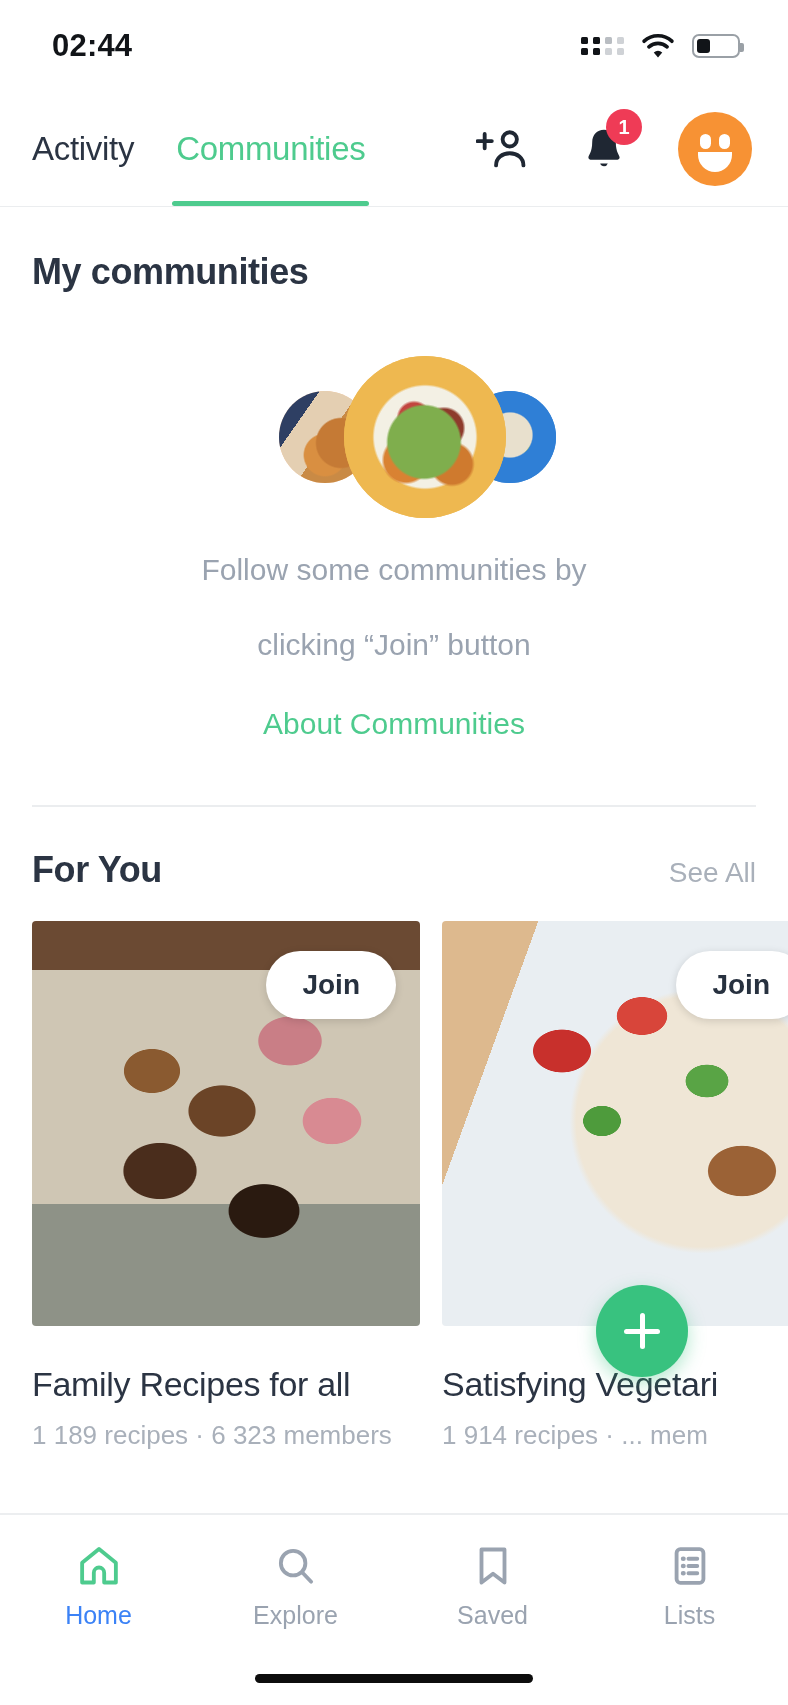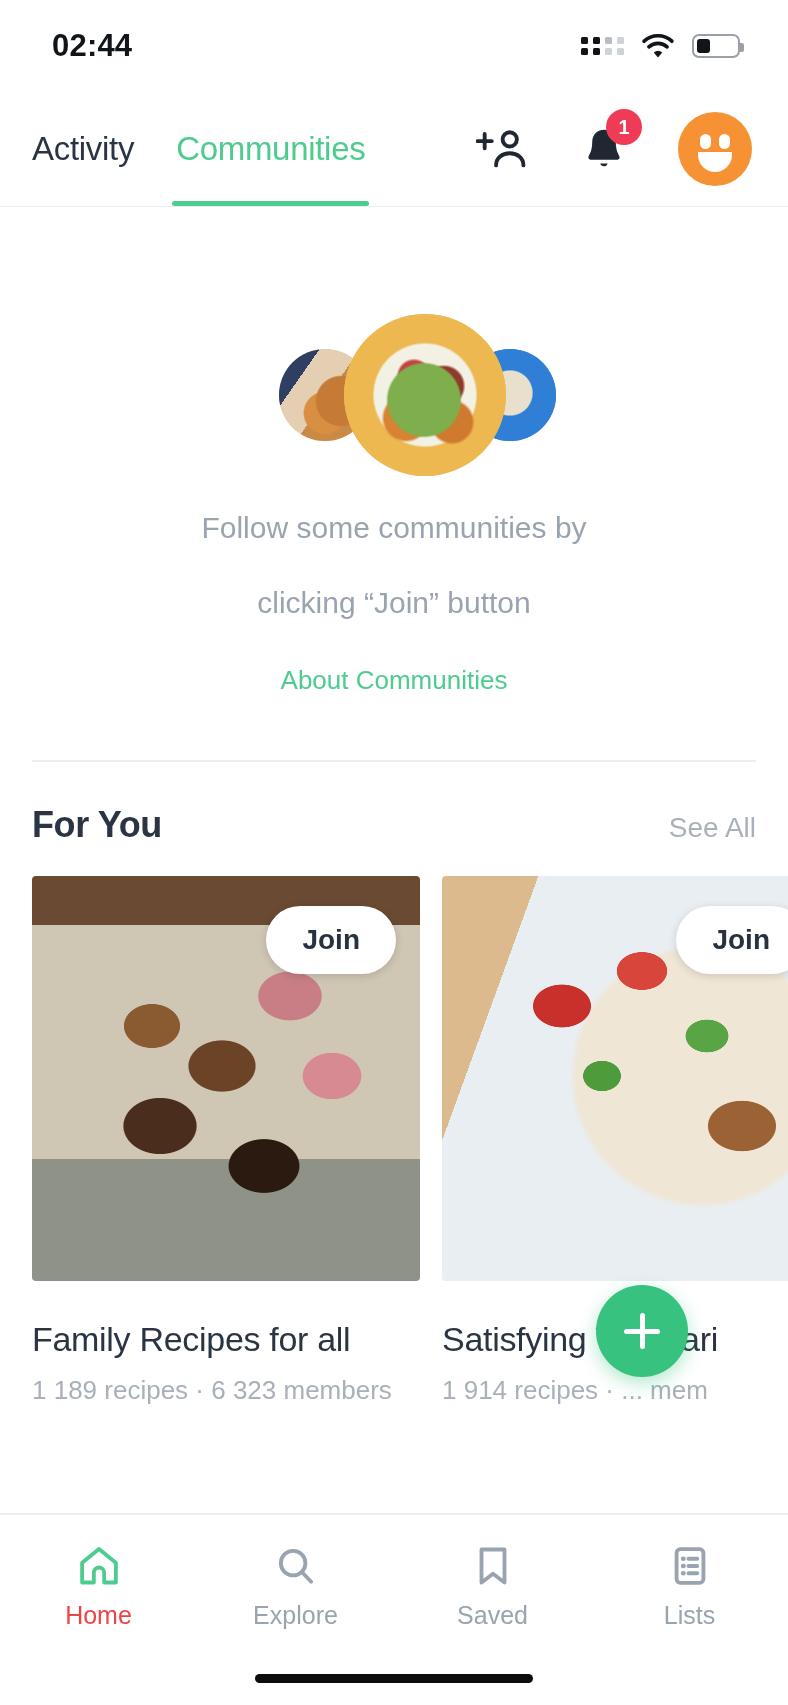--- a/index.html
+++ b/index.html
@@ -115,21 +115,21 @@
   #fc-right { width:92px; height:92px; left:432px; top:40px;  background:#2f7fd6; }
   #fc-mid   { width:162px;height:162px;left:312px; top:5px;   background:#eeb850; z-index:2; }
   .fc-inner { position:absolute; inset:0; }
 
   .empty-text {
     text-align:center; color:#9aa3b0;
     font-size:30px; line-height:53px; margin-top:22px;
   }
   #about-link {
     display:block; text-align:center; color:#4ecb8e;
-    font-size:26px; margin-top:36px; cursor:pointer; text-decoration:none;
+    font-size:30px; margin-top:36px; cursor:pointer; text-decoration:none;
   }
   #section-divider { height:2px; background:#ebedef; margin-top:64px; }
 
   
   #for-you { padding:42px 32px 0 32px; }
   #for-you-head { display:flex; align-items:baseline; justify-content:space-between; }
   #for-you-title { font-size:36px; font-weight:700; color:#2b3443; letter-spacing:-0.4px; }
   #see-all { font-size:28px; color:#a9b0ba; cursor:pointer; }
 
   #cards-row { display:flex; gap:22px; margin-top:30px; }
@@ -194,21 +194,21 @@
     height:192px; background:#fff;
     border-top:2px solid #eceef0;
     display:flex; align-items:flex-start;
     padding-top:28px;
   }
   .nav-item {
     flex:1; display:flex; flex-direction:column;
     align-items:center; gap:12px; cursor:pointer;
   }
   .nav-label { font-size:25px; color:#9aa3b0; }
-  .nav-item.active .nav-label { color:#ef4444;text-align:center; }
+  .nav-item.active .nav-label { color:#3b82f6;text-align:center; }
   .nav-ico { width:46px; height:46px; display:block; }
 
   #home-indicator {
     position:absolute; bottom:22px; left:50%; transform:translateX(-50%);
     width:278px; height:9px; border-radius:6px; background:#0d0d0d;
   }
 </style>
 </head>
 <body>
 
@@ -261,20 +261,21 @@
 
     <span id="avatar">
       <span class="eye l"></span>
         <span class="eye r"></span>
       <span class="smile"></span>
     </span>
   </div>
 </div>
 
 <div id="my-communities">
+  <div id="my-communities-title">My communities</div>
 
   <div id="empty-illustration">
     <span class="food-circle" id="fc-left">
       <span class="fc-inner" style="background:
         radial-gradient(circle at 62px 52px,#c57a35 0 30%,transparent 32%),
         radial-gradient(circle at 46px 64px,#d98f41 0 26%,transparent 28%),
         linear-gradient(125deg,#2e3f63 0 26%, #e4cfb2 26% 52%, #c98a45 52% 100%);"></span>
     </span>
     <span class="food-circle" id="fc-right">
       <span class="fc-inner" style="background:

